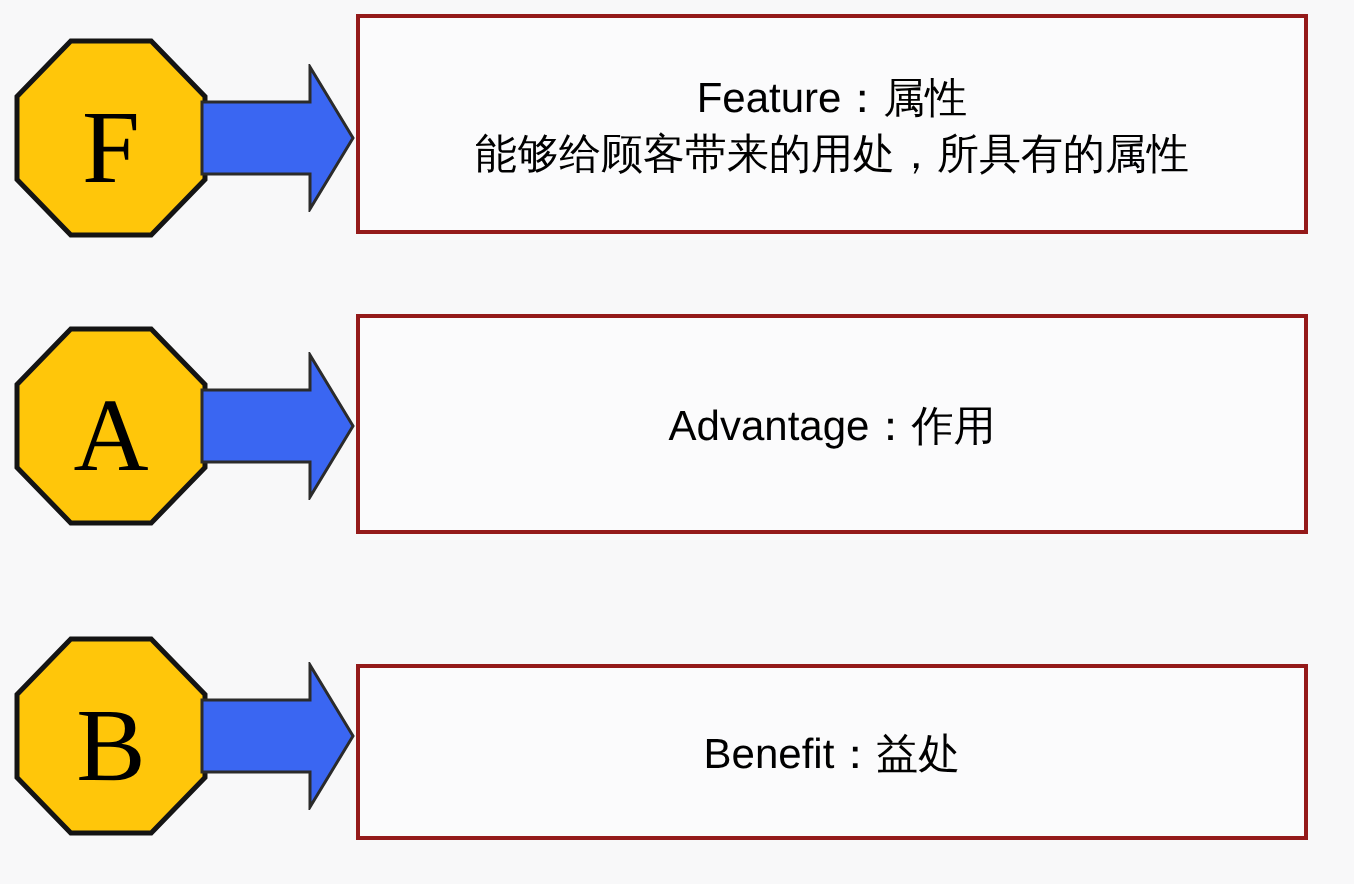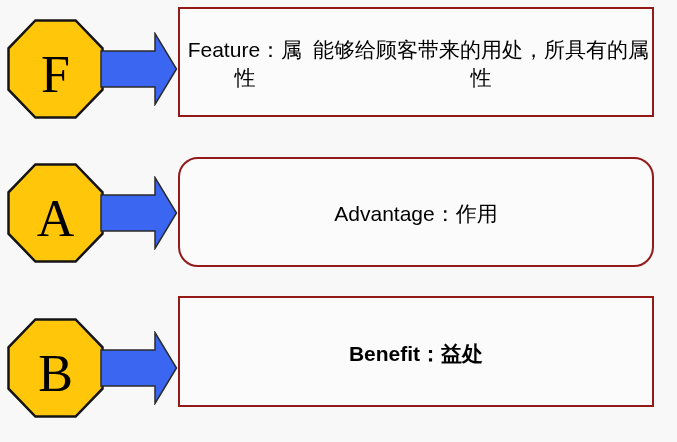--- a/index.html
+++ b/index.html
@@ -47,32 +47,32 @@
   .arrow-r3 { top: 331px; }
   .arrow polygon { stroke: #2b2b2b; stroke-width: 1.5; stroke-linejoin: miter; }
   
   .textbox {
     position: absolute;
     left: 178px;
     width: 476px;
     background: #fbfbfc;
     border: 2.5px solid #941a1a;
     display: flex;
-    flex-direction: row;
+    flex-direction: column;
     align-items: center;
     justify-content: center;
     text-align: center;
     color: #000;
     font-size: 21px;
     line-height: 28px;
     padding-top: 4px;
   }
   .box-r1 { top: 7px;   height: 110px; }
-  .box-r2 { top: 157px; height: 110px; border-radius: 20px; }
-  .box-r3 { top: 296px; height: 111px; font-weight: bold; }
+  .box-r2 { top: 157px; height: 110px; }
+  .box-r3 { top: 332px; height: 88px; }
 </style>
 </head>
 <body>
 
 <div class="canvas">
 
   <div class="octagon-wrap oct-r1">
     <svg viewBox="0 0 97 100">
       <polygon class="octagon-shape" points="28.4,1.5 68.6,1.5 95.5,29.3 95.5,70.7 68.6,98.5 28.4,98.5 1.5,70.7 1.5,29.3" fill="#FFC60A"></polygon>
     </svg>

